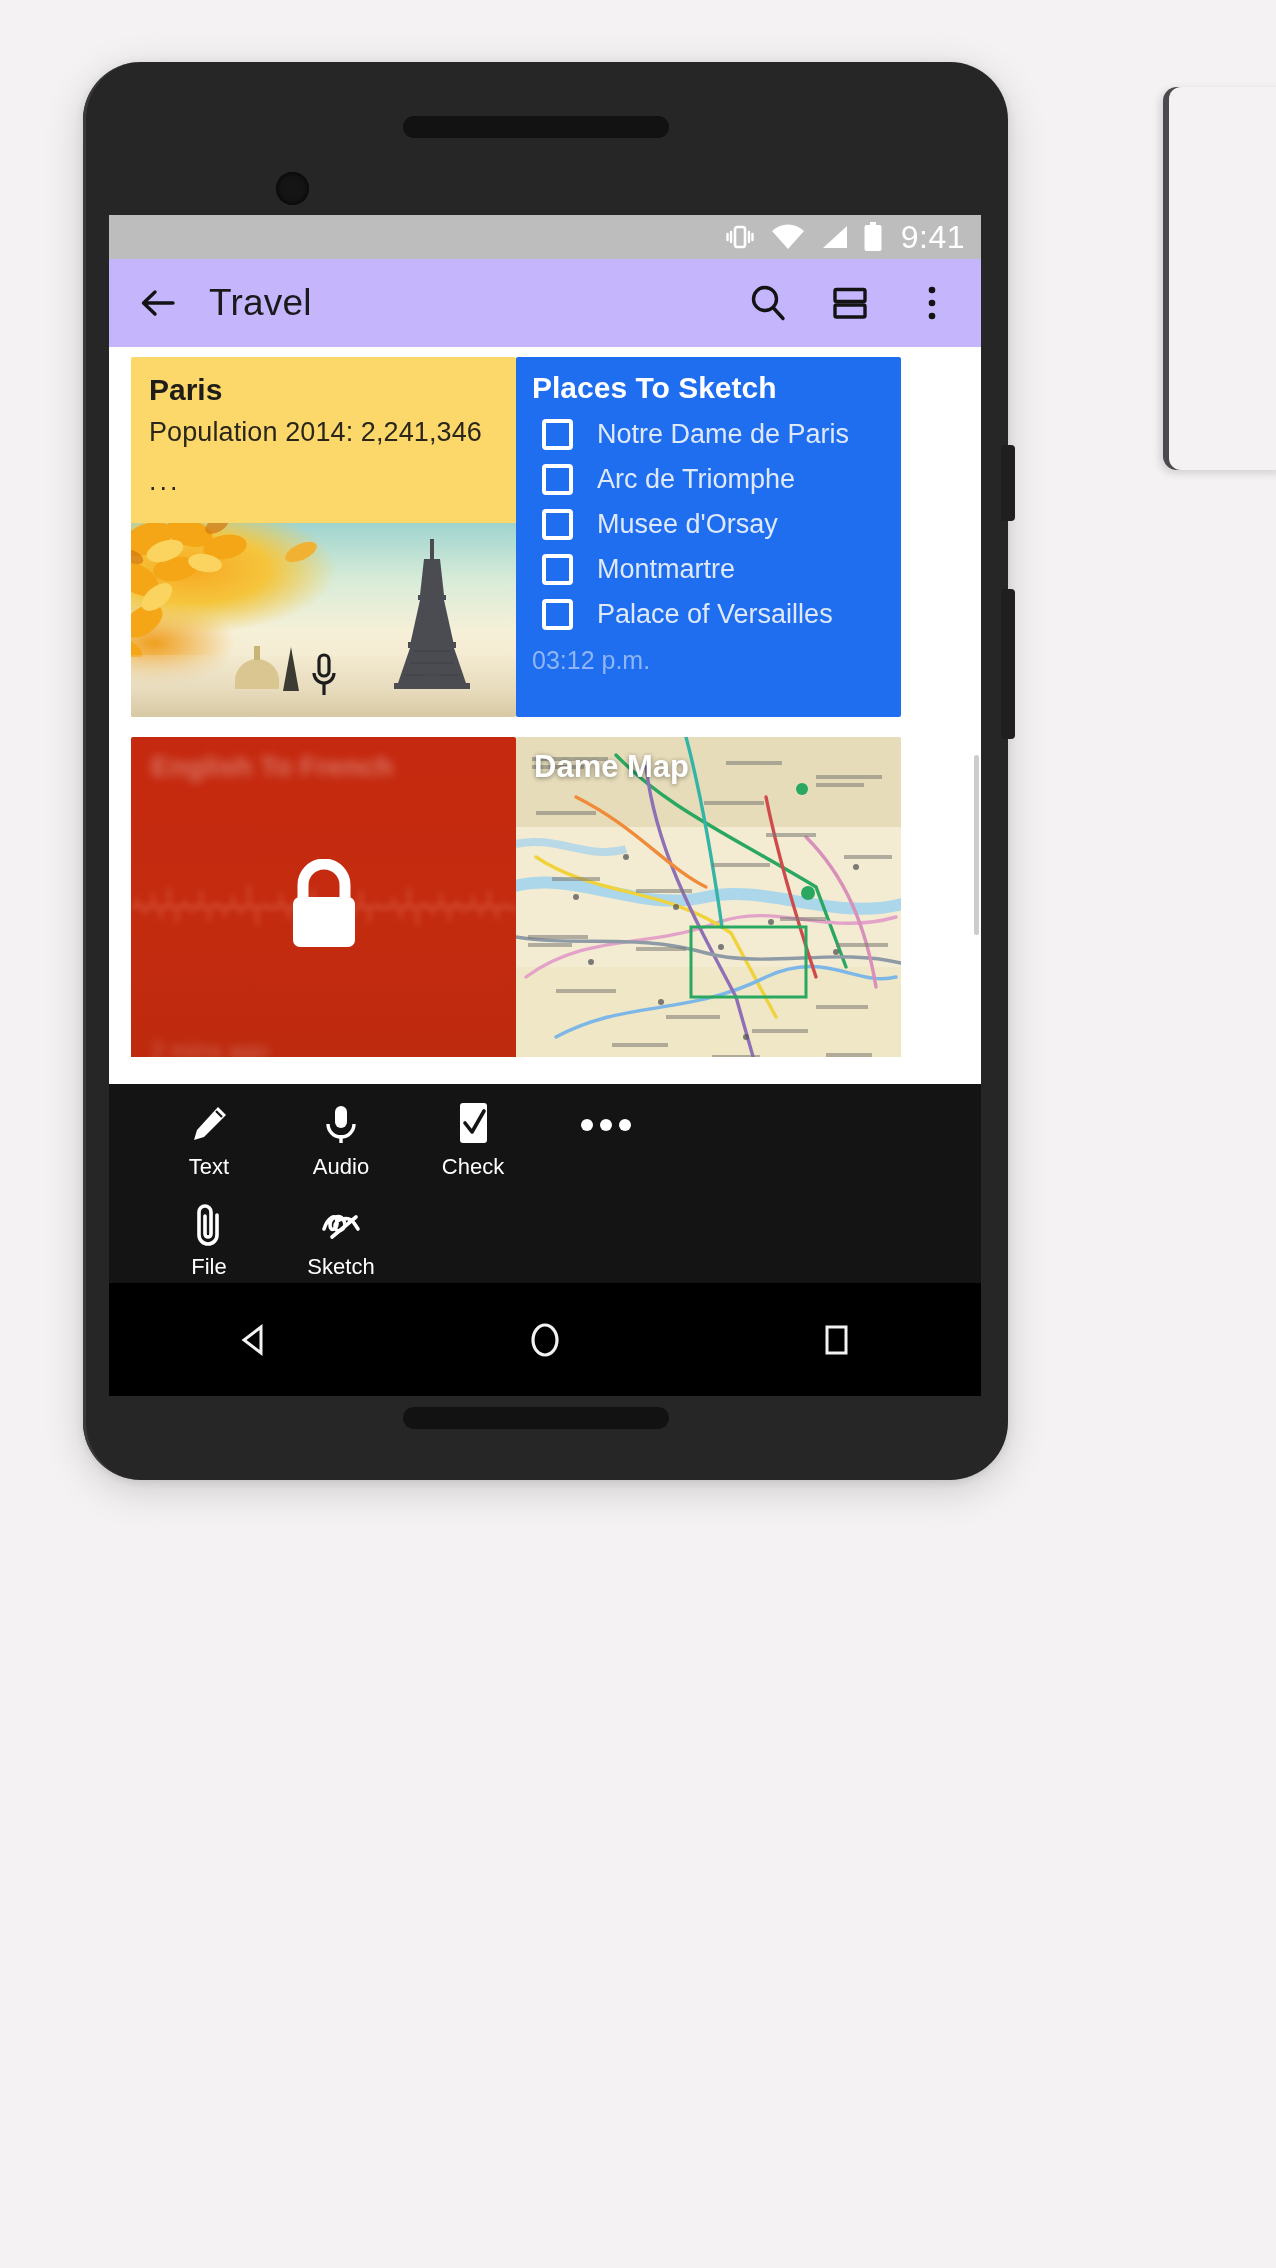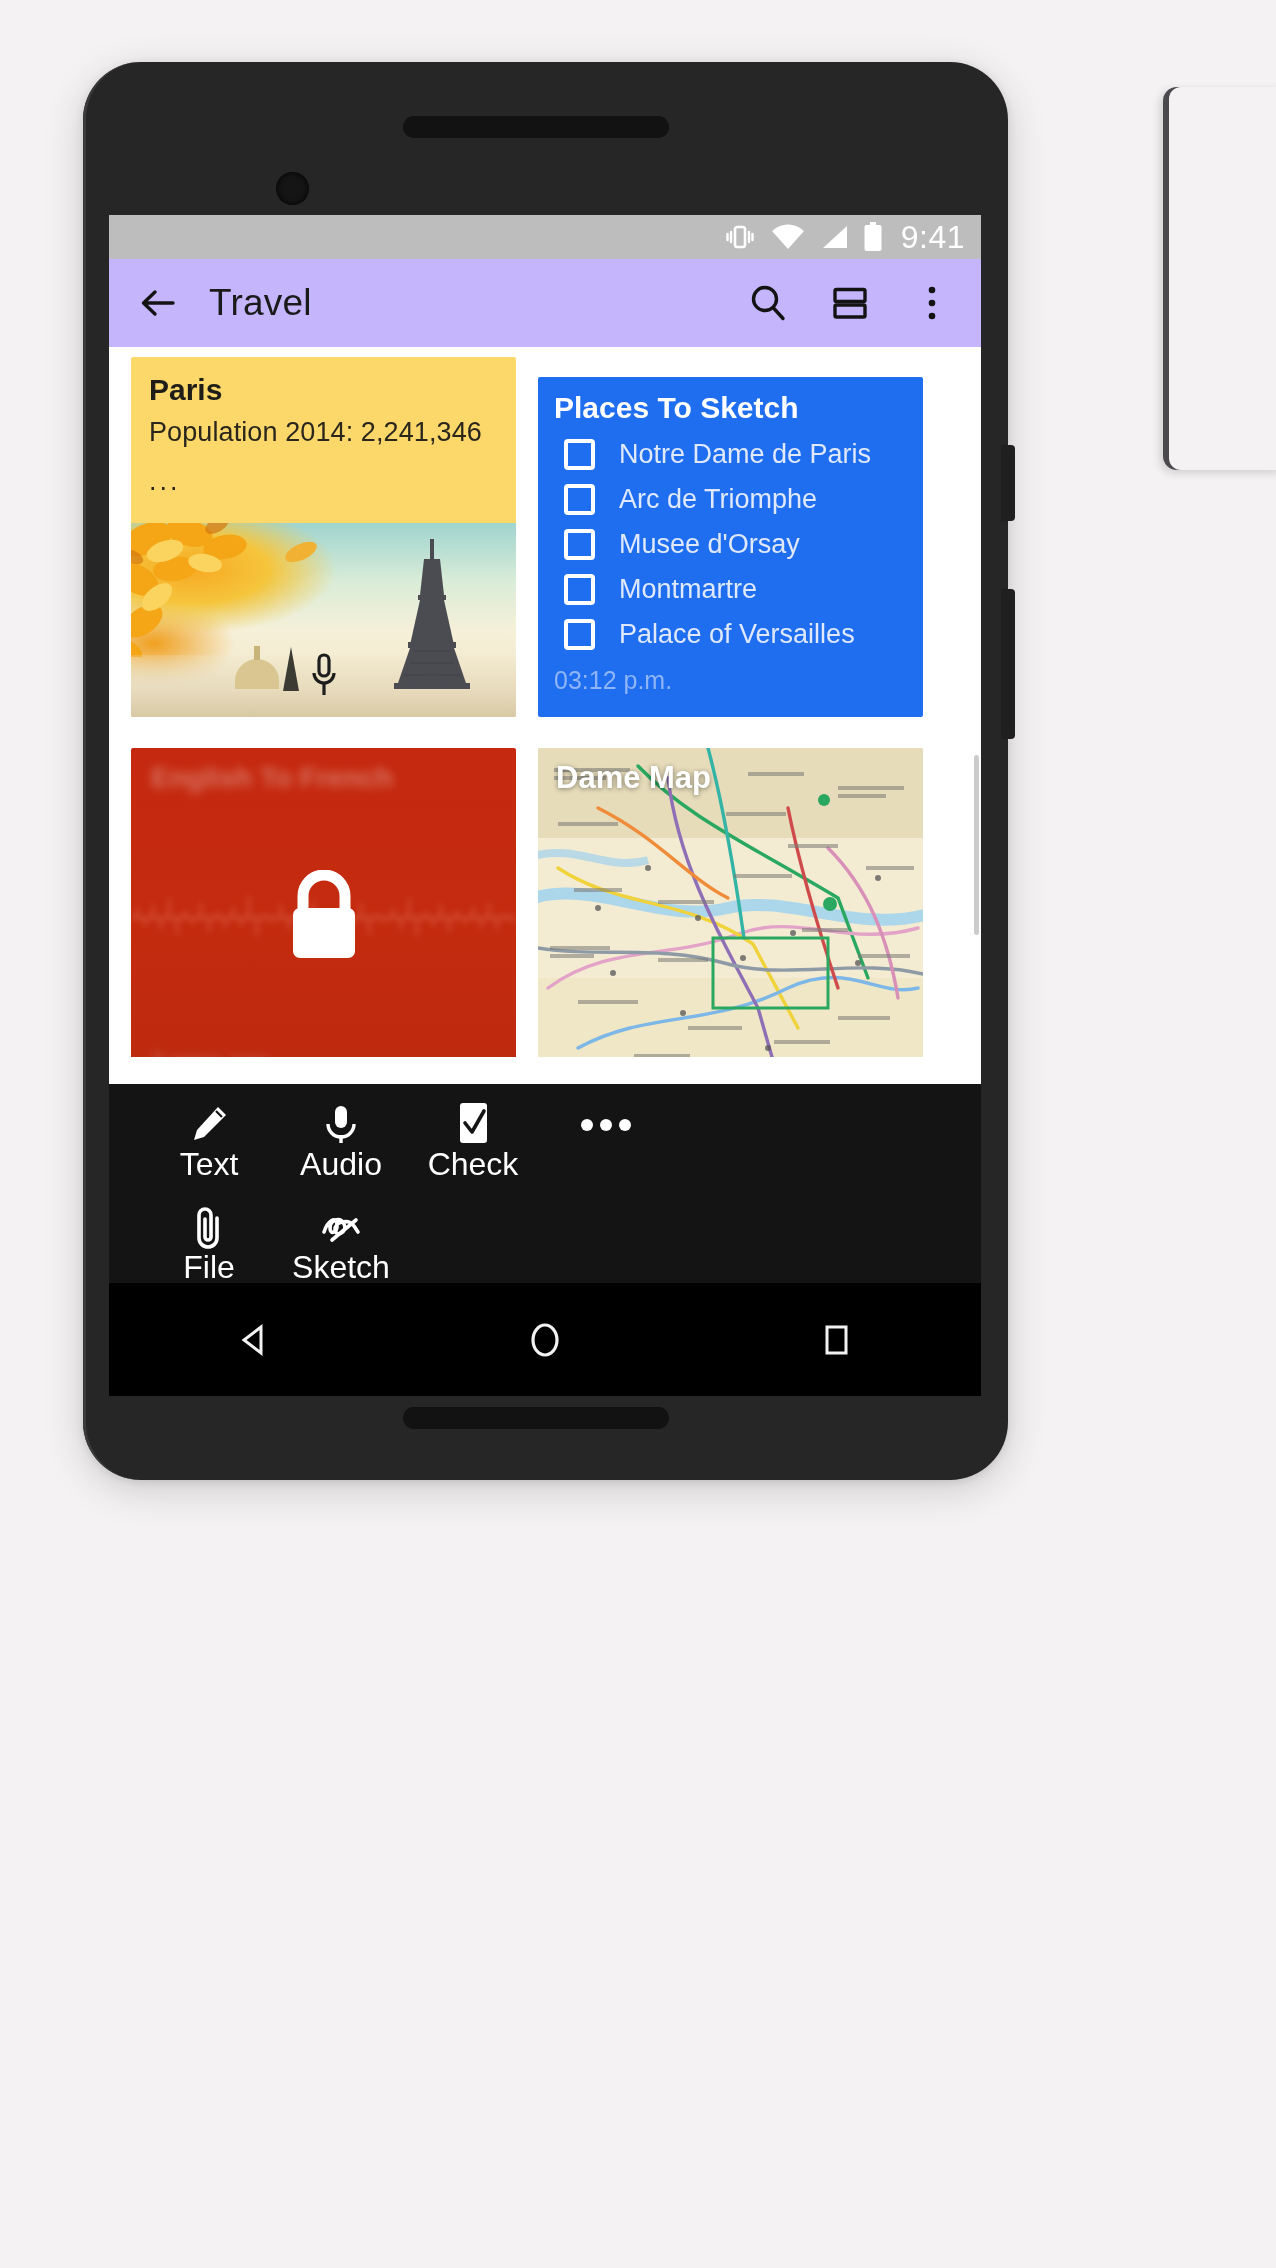--- a/index.html
+++ b/index.html
@@ -84,21 +84,21 @@
   }
   #back-arrow { width: 46px; height: 46px; flex: none; }
   #app-title {
     font-size: 37px; color: #1a1a1a; font-weight: 400;
     margin-left: 28px; flex: 1; letter-spacing: 0.2px;
   }
   .tb-action { width: 46px; height: 46px; flex: none; margin-left: 36px; display:flex; align-items:center; justify-content:center;}
 
   
   #notes-area { background: #ffffff; padding: 10px 22px 0 22px; height: 710px; overflow: hidden; }
-  .note-row { display: flex; gap: 22px; margin-bottom: 31px; align-items: flex-end; }
+  .note-row { display: flex; margin-bottom: 20px; }
   .note-card { width: 385px; border-radius: 2px; overflow: hidden; position: relative; }
 
   
   .card-paris { background: #fcd86b; }
   .paris-body { padding: 16px 18px 0 18px; }
   .paris-title { font-size: 30px; font-weight: bold; color: #1f1d18; }
   .paris-sub { font-size: 27px; color: #2a261c; margin-top: 10px; letter-spacing: 0.1px; }
   .paris-ellipsis { font-size: 27px; color: #2a261c; margin-top: 18px; letter-spacing: 3px; }
   .paris-photo {
     position: relative; height: 194px; margin-top: 26px;
@@ -158,21 +158,21 @@
   }
 
   
   #action-sheet {
     position: absolute; left: 0; bottom: 113px; width: 872px; height: 199px;
     background: #141414; padding: 10px 0 0 0;
   }
   .act-row { display: flex; align-items: flex-start; padding-left: 34px; }
   .act-item { width: 132px; display:flex; flex-direction:column; align-items:center; padding-top: 8px;}
   .act-icon { height: 44px; display:flex; align-items:center; justify-content:center; }
-  .act-label { color:#ffffff; font-size: 32px; }
+  .act-label { color:#ffffff; font-size: 22px; margin-top: 8px; }
   #act-overflow { margin-left: 40px; padding-top: 22px; display:flex; align-items:center; }
 
   
   #nav-bar {
     position: absolute; left: 0; bottom: 0; width: 872px; height: 113px;
     background: #000000; display:flex; align-items:center; justify-content: space-around;
   }
   .nav-btn { width: 90px; height: 62px; display:flex; align-items:center; justify-content:center; }
 
   

